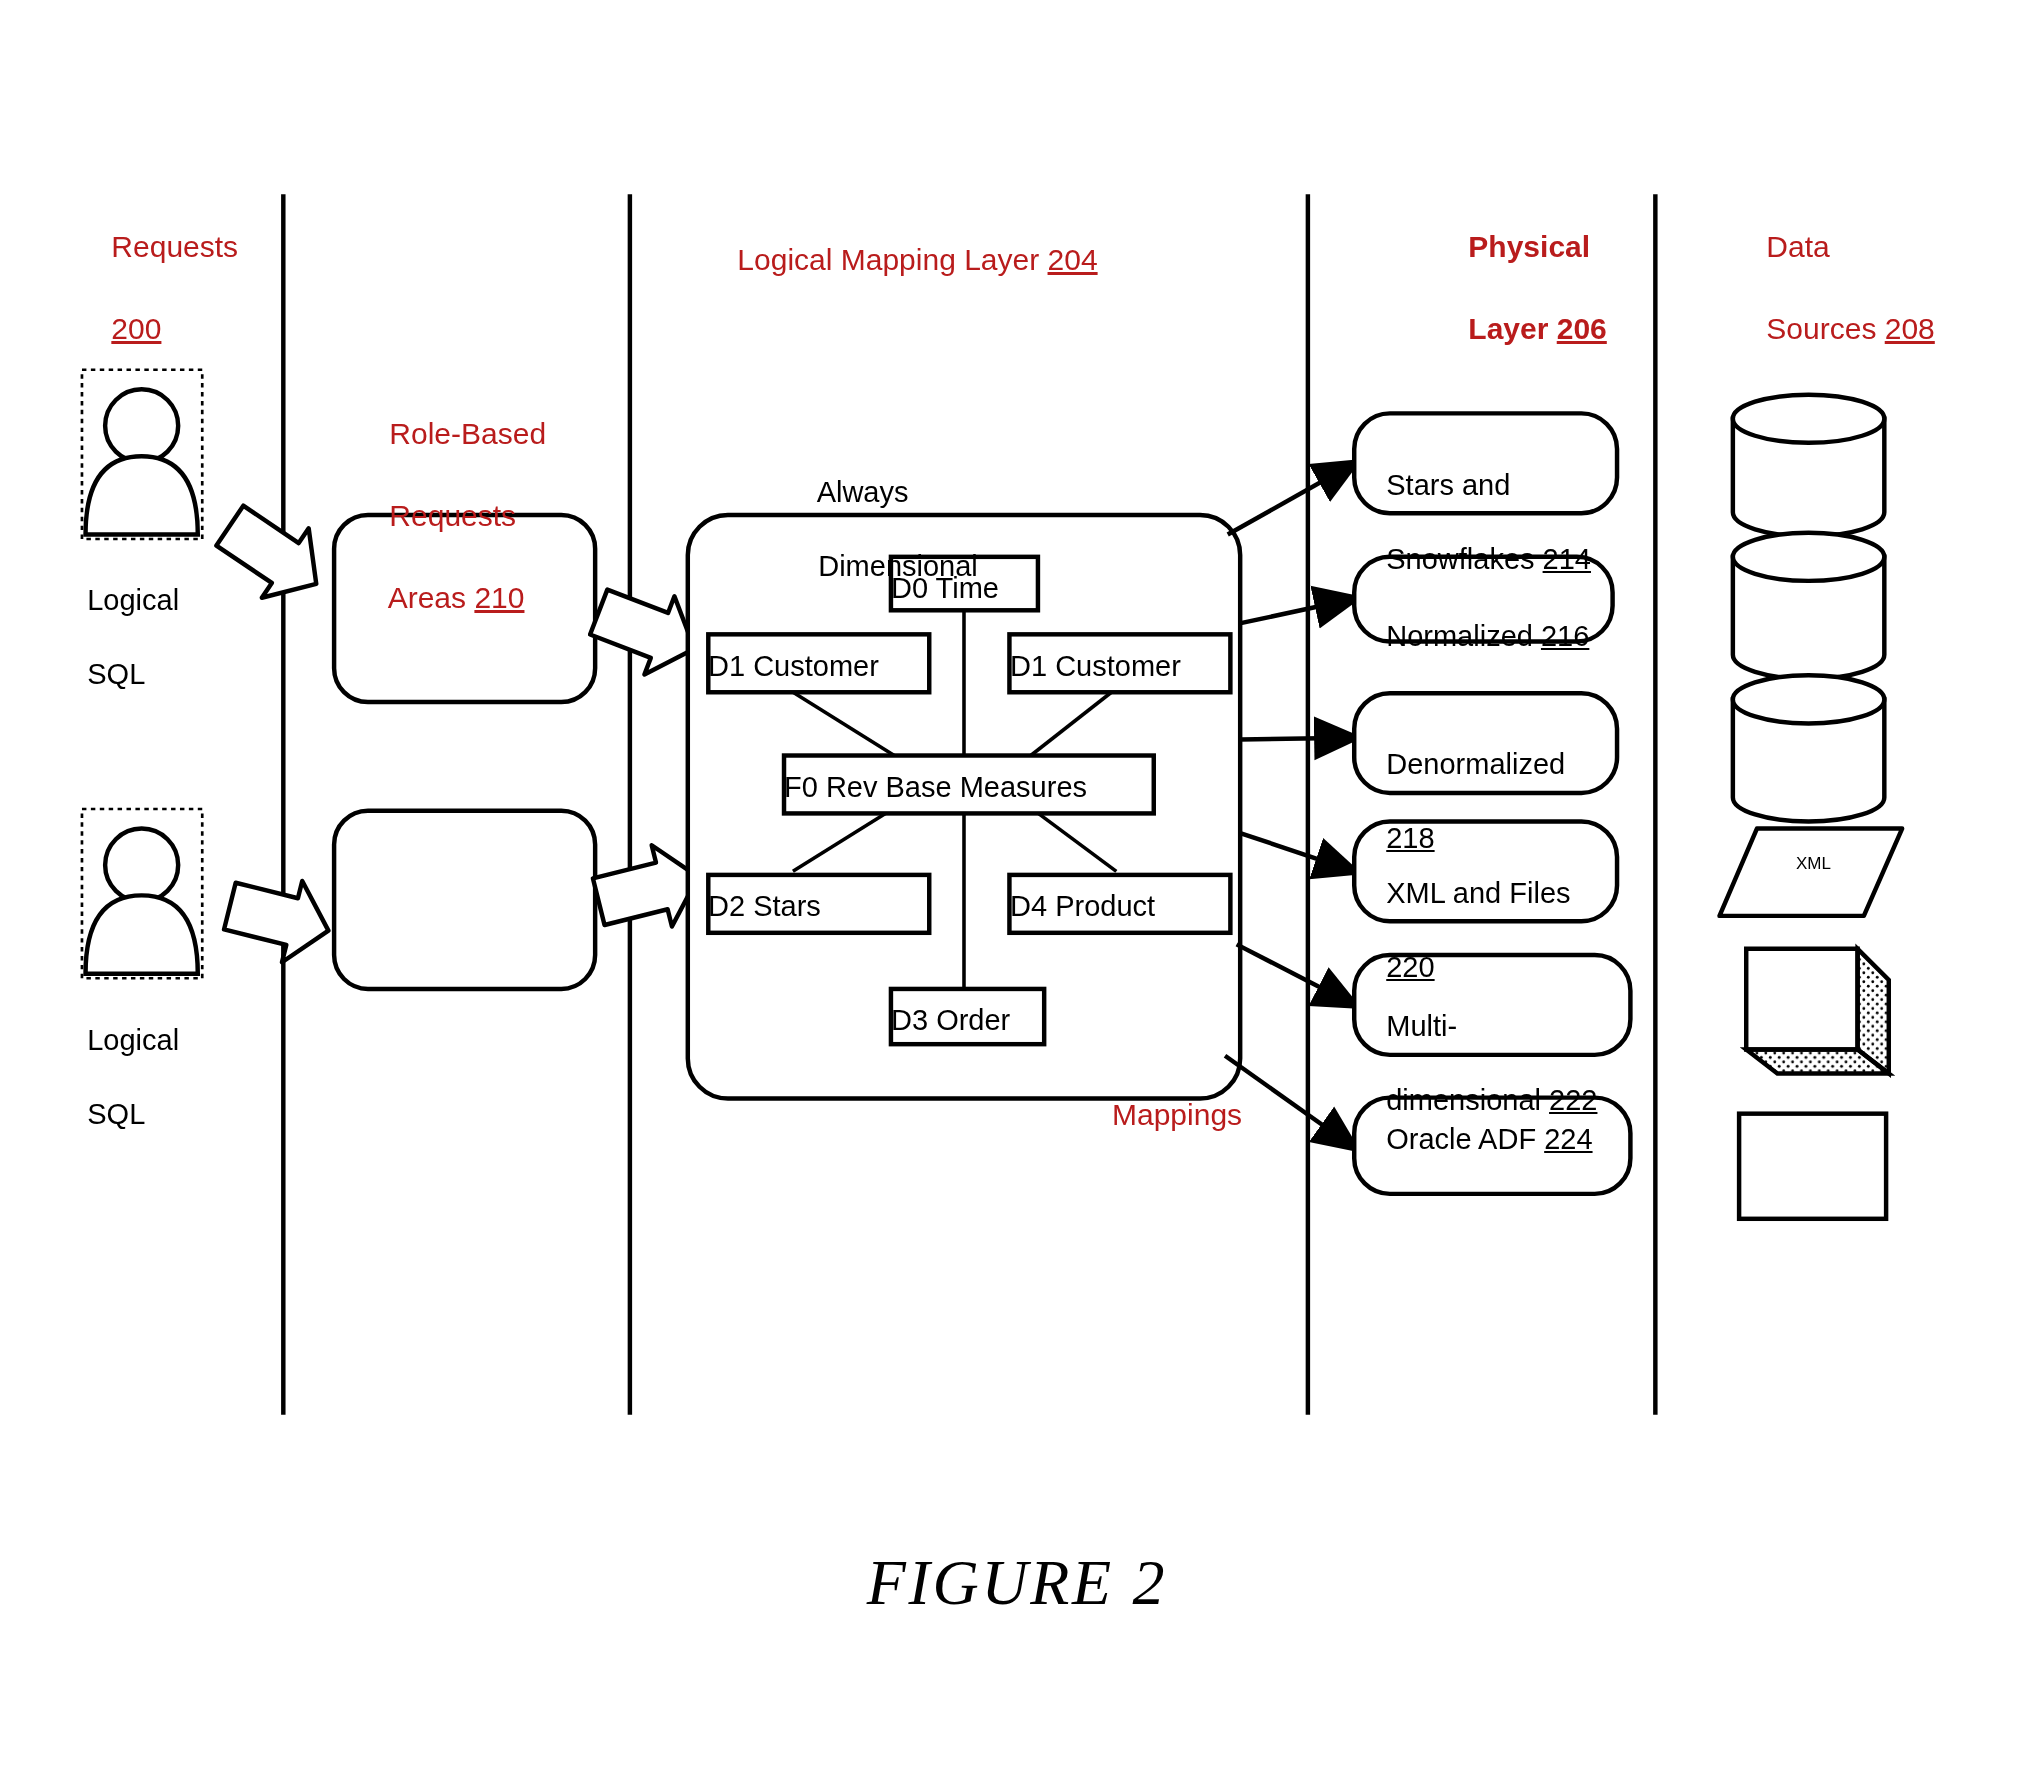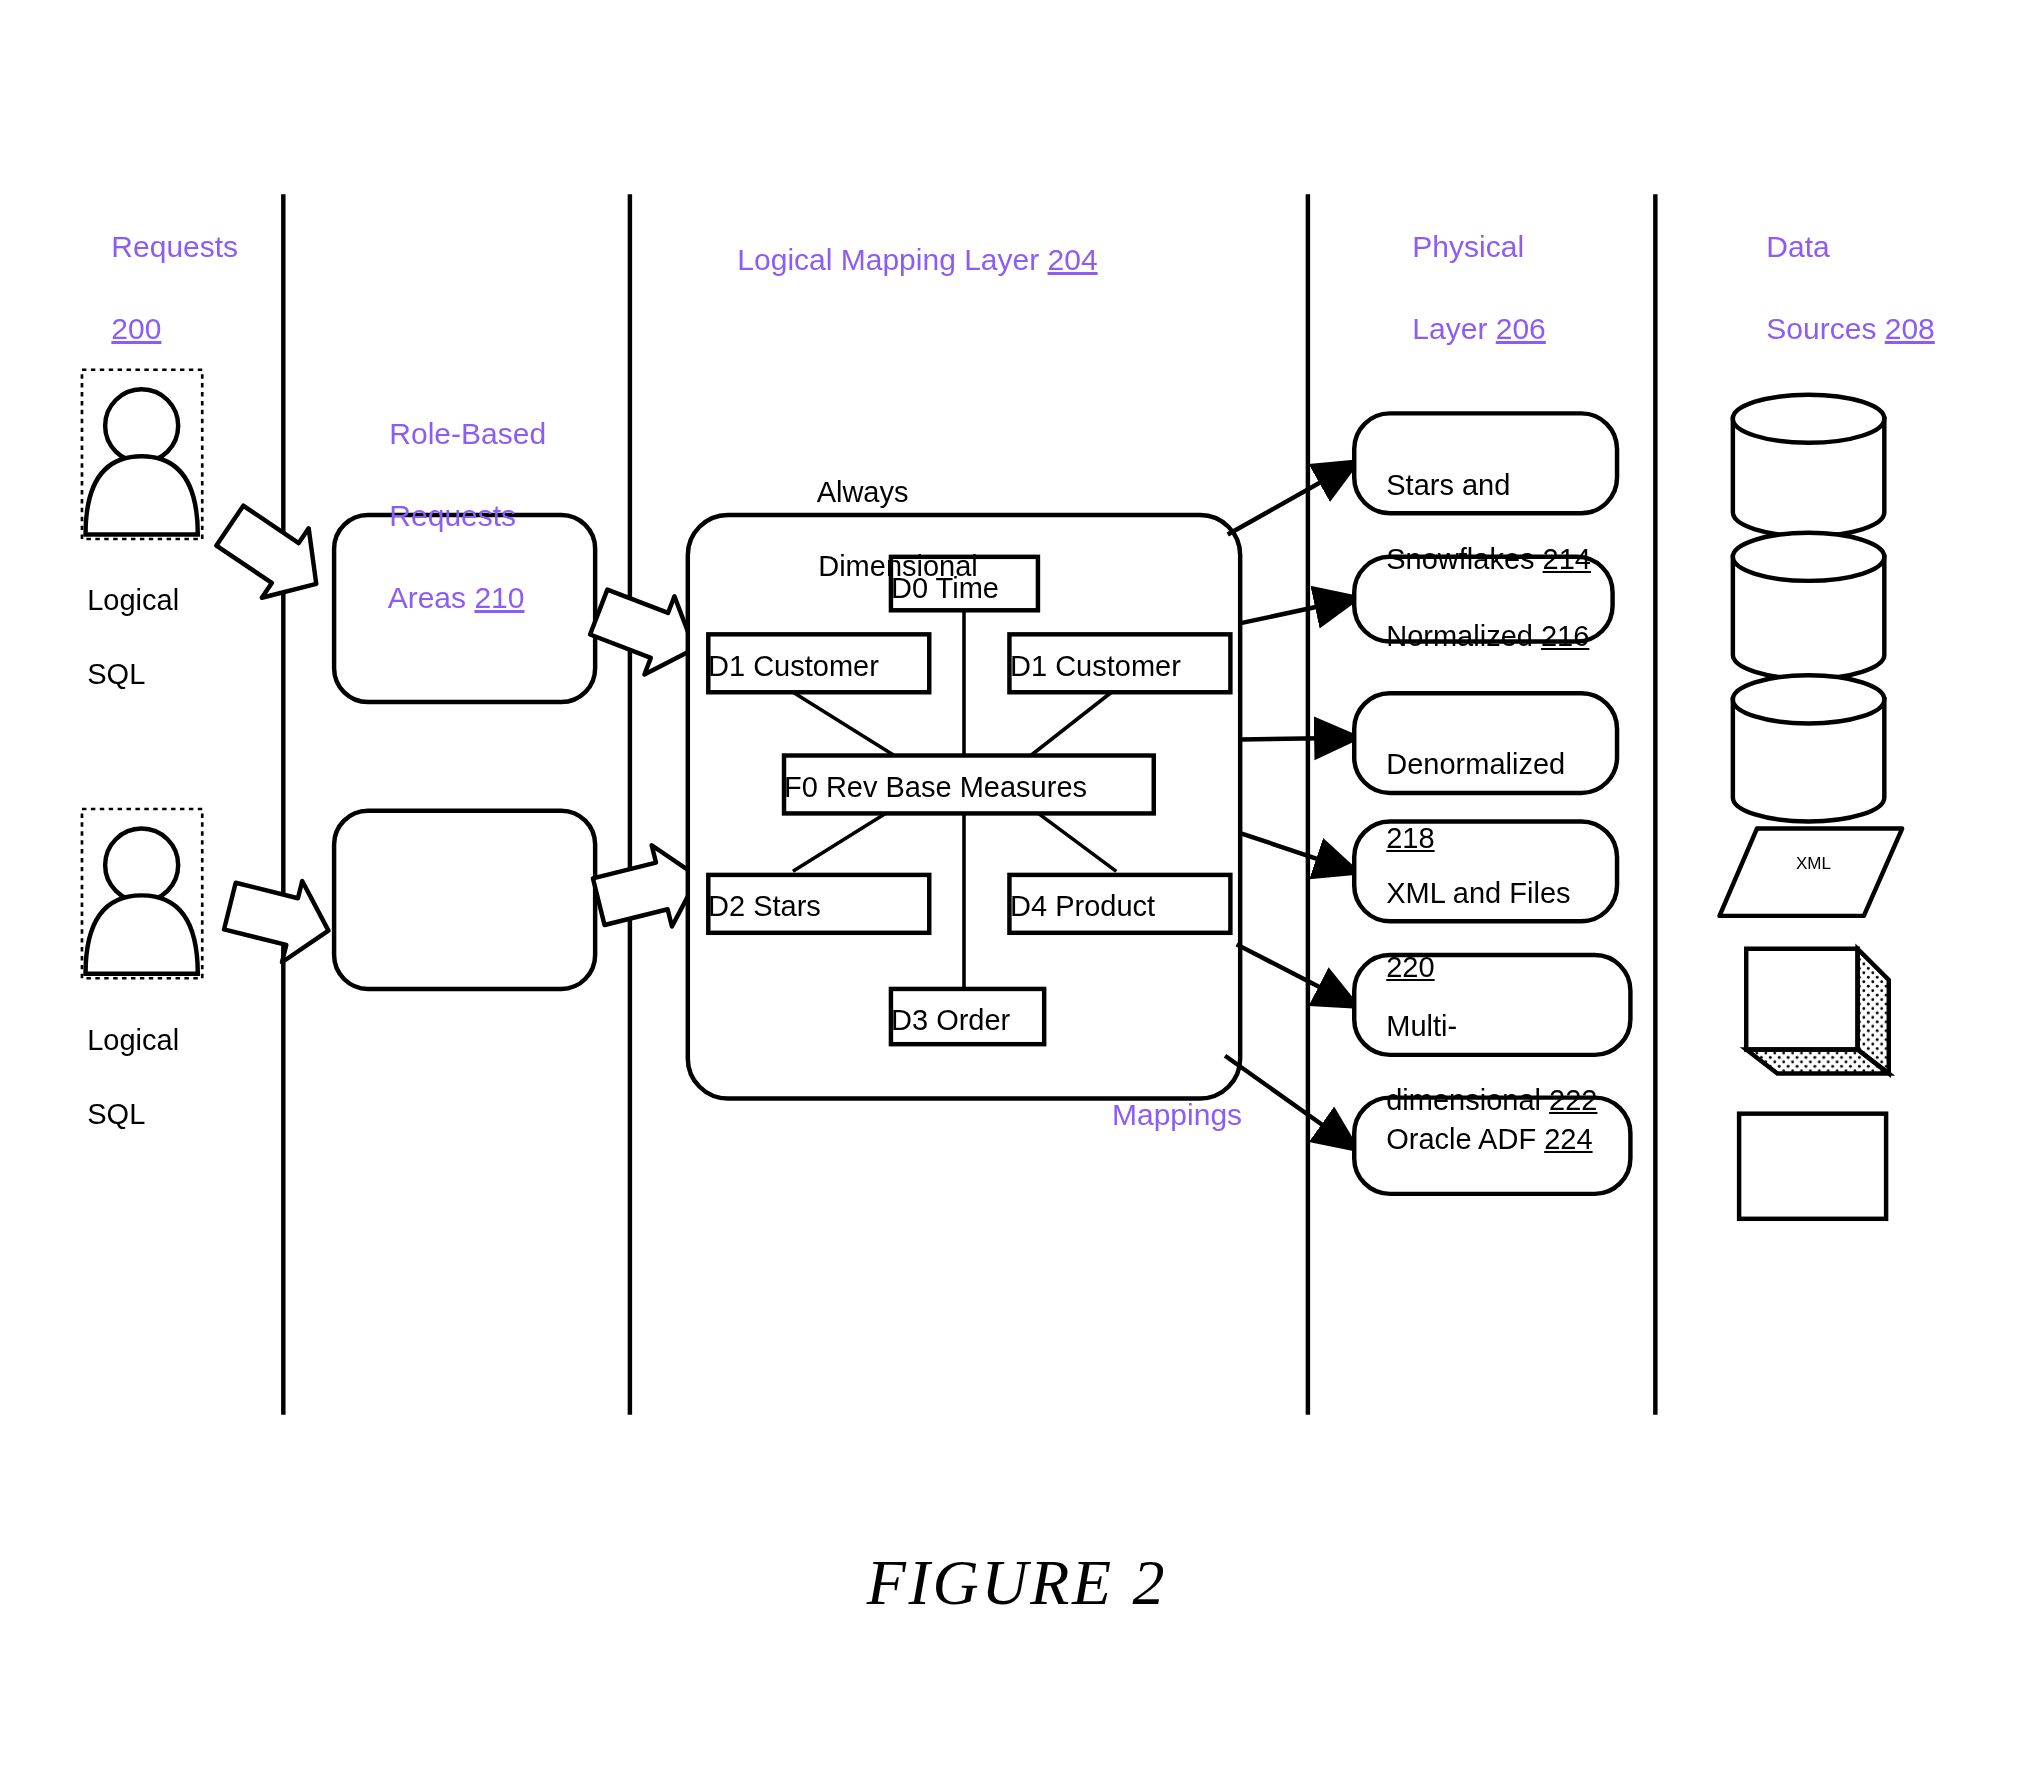--- a/index.html
+++ b/index.html
@@ -1,18 +1,18 @@
 <!DOCTYPE html>
 <html style="font-size:14.3px"><head>
 <meta charset="utf-8">
 <style>
   html,body{margin:0;padding:0;background:#ffffff;}
   body{width:2034px;height:1789px;font-family:"Liberation Sans",sans-serif;color:#000;overflow:hidden;}
   #stage{position:relative;width:2034px;height:1789px;}
-  .lbl{position:absolute;font-size:30px;line-height:41px;color:#8b5cf6;white-space:pre;}
+  .lbl{position:absolute;font-size:30px;line-height:41px;color:#b91c1c;white-space:pre;}
   .u{text-decoration:underline;}
   svg.layer{position:absolute;left:0;top:0;width:2034px;height:1789px;pointer-events:none;}
   .figcap{position:absolute;left:0;top:1546px;width:2034px;text-align:center;
           font-family:"Liberation Serif",serif;font-style:italic;font-size:64px;letter-spacing:2.7px;}
   .nodetext{position:absolute;font-size:29px;line-height:37px;white-space:pre;}
   .xmltext{position:absolute;font-size:17px;text-align:center;}
 </style>
 </head>
 <body>
 
@@ -21,21 +21,21 @@
   <div class="lbl" style="left:78px;top:185px;">
     <span>Requests</span><br>
     <span class="u">200</span>
   </div>
 
 
   <div class="lbl" style="left:704px;top:198px;">
     <span>Logical Mapping Layer </span><span class="u">204</span>
   </div>
 
-  <div class="lbl" style="left:1379px;top:185px;">
+  <div class="lbl" style="left:1435px;top:185px;font-weight:bold;">
     <span>Physical</span><br>
     <span>Layer </span><span class="u">206</span>
   </div>
 
   <div class="lbl" style="left:1733px;top:185px;">
     <span>Data</span><br>
     <span>Sources </span><span class="u">208</span>
   </div>
 
   <svg class="layer" viewBox="0 0 2283 2008" xmlns="http://www.w3.org/2000/svg">

